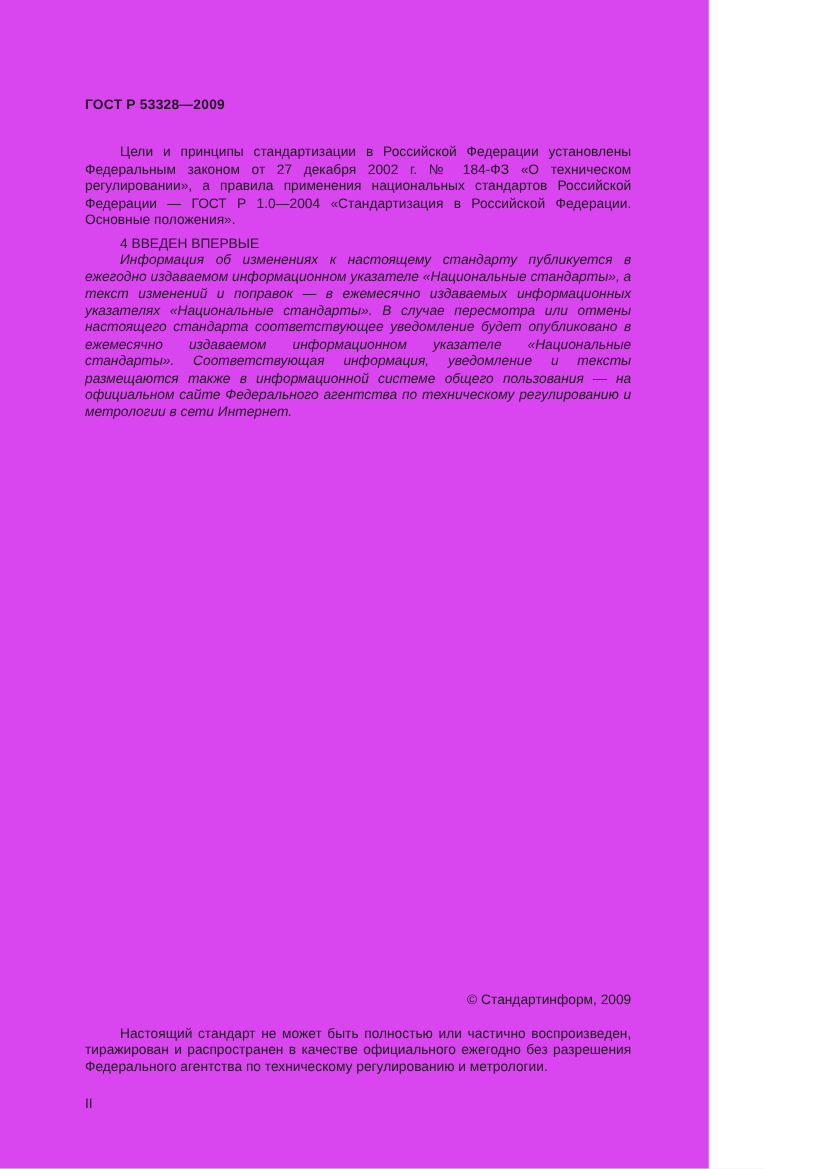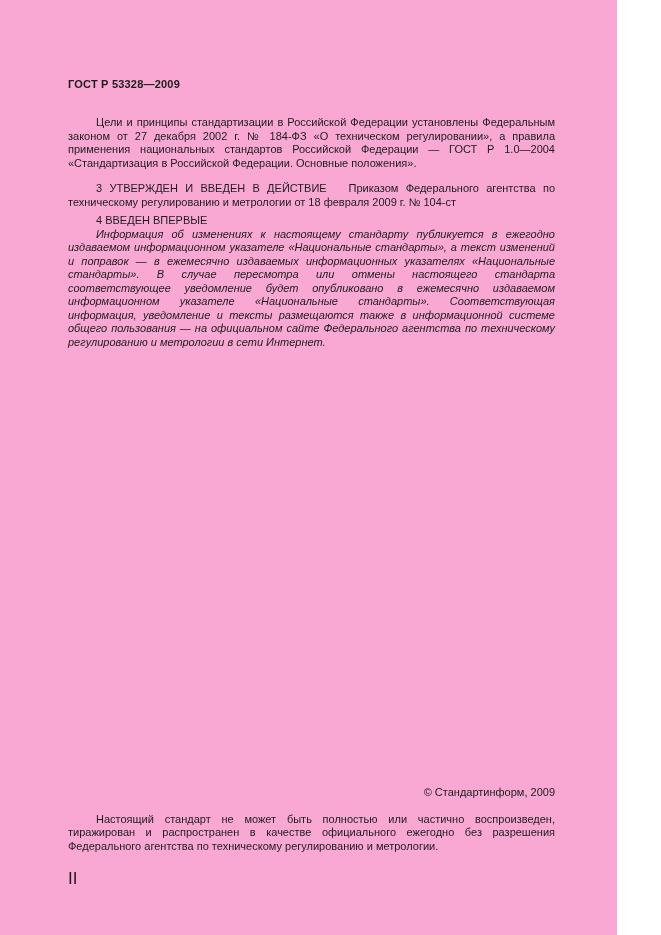--- a/index.html
+++ b/index.html
@@ -2,23 +2,23 @@
 <html><head>
   <meta charset="utf-8">
   <style>
     html, body {
       margin: 0;
       padding: 0;
       background: #ffffff;
     }
     .page {
       position: relative;
-      width: 617px;
+      width: 567px;
       height: 935px;
-      background: #f9a8d4;
+      background: #d946ef;
       font-family: "Liberation Sans", sans-serif;
       color: #1c1c1c;
       box-sizing: border-box;
       padding: 78px 62px 0 68px;
       overflow: hidden;
     }
     .doc-code {
       font-weight: bold;
       font-size: 11px;
       letter-spacing: 0.2px;
@@ -60,38 +60,37 @@
       left: 68px;
       right: 62px;
       bottom: 46px;
     }
     .copyright {
       text-align: right;
       font-size: 11px;
       margin-bottom: 15px;
     }
     .page-number {
-      font-size: 17px;
+      font-size: 11px;
       margin-top: 16px;
     }
   </style>
 </head>
 <body>
 
 <div class="page">
 
   <div class="doc-code">ГОСТ Р 53328—2009</div>
 
 
   <p class="para indent intro">Цели и принципы стандартизации в Российской Федерации установлены Федеральным законом от 27 декабря 2002 г. № 184-ФЗ «О техническом регулировании», а правила применения национальных стандартов Российской Федерации — ГОСТ Р 1.0—2004 «Стандартизация в Российской Федерации. Основные положения».</p>
 
 
 
 
-  <p class="para indent item">3 УТВЕРЖДЕН И ВВЕДЕН В ДЕЙСТВИЕ&nbsp;&nbsp; Приказом Федерального агентства по техническому регулированию и метрологии от 18 февраля 2009 г. № 104-ст</p>
 
   <p class="para indent item item-last">4 ВВЕДЕН ВПЕРВЫЕ</p>
 
   <p class="para indent notice">Информация об изменениях к настоящему стандарту публикуется в ежегодно издаваемом информационном указателе «Национальные стандарты», а текст изменений и поправок — в ежемесячно издаваемых информационных указателях «Национальные стандарты». В случае пересмотра или отмены настоящего стандарта соответствующее уведомление будет опубликовано в ежемесячно издаваемом информационном указателе «Национальные стандарты». Соответствующая информация, уведомление и тексты размещаются также в информационной системе общего пользования — на официальном сайте Федерального агентства по техническому регулированию и метрологии в сети Интернет.</p>
 
   <div class="bottom">
     <div class="copyright">© Стандартинформ, 2009</div>
 
     <p class="para indent footer-note">Настоящий стандарт не может быть полностью или частично воспроизведен, тиражирован и распространен в качестве официального ежегодно без разрешения Федерального агентства по техническому регулированию и метрологии.</p>
 

